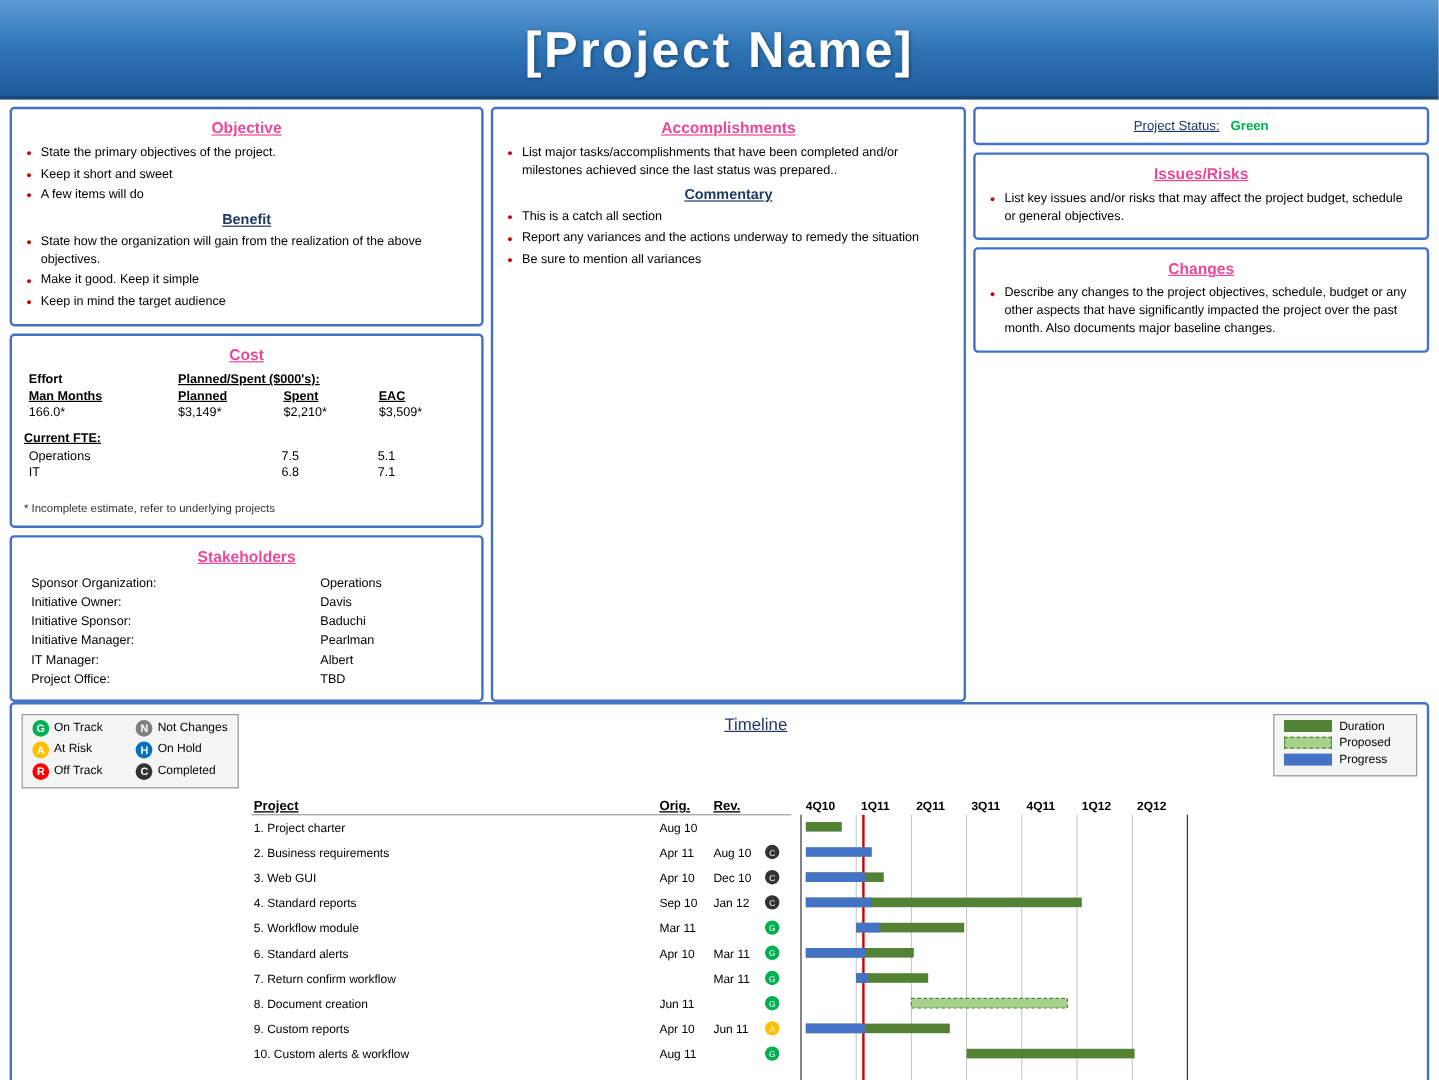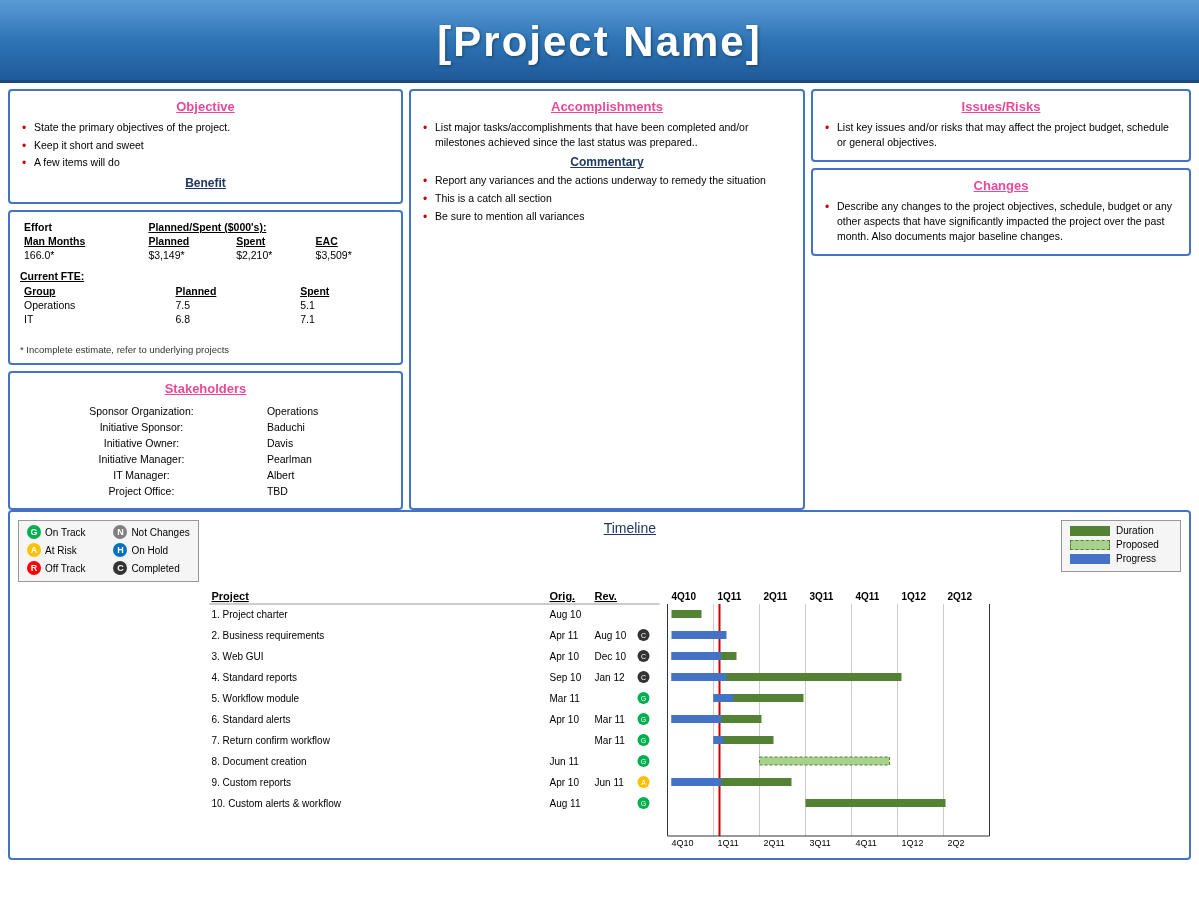--- a/index.html
+++ b/index.html
@@ -116,21 +116,21 @@
     }
     
     .stakeholders-table {
       width: 100%;
       font-size: 10.5px;
     }
     .stakeholders-table td {
       padding: 1px 4px;
     }
     .stakeholders-table .label-cell {
-      text-align: center;
+      text-align: left;
       white-space: nowrap;
     }
     .timeline-card {
       border: 2px solid #4472c4;
       border-radius: 4px;
       padding: 8px;
       background: #fff;
     }
     .timeline-header {
       display: flex;
@@ -233,23 +233,29 @@
   <div class="left-col">
 
     <div class="card">
       <div class="card-title">Objective</div>
       <ul class="bullet-list">
         <li>State the primary objectives of the project.</li>
         <li>Keep it short and sweet</li>
         <li>A few items will do</li>
       </ul>
       <div class="section-subtitle">Benefit</div>
+      <ul class="bullet-list">
+        <li>State how the organization will gain from the realization of the above objectives.</li>
+        <li>Make it good. Keep it simple</li>
+        <li>Keep in mind the target audience</li>
+      </ul>
     </div>
 
     <div class="cost-card">
+      <div class="card-title">Cost</div>
       <table class="cost-table">
         <tbody>
             <tr>
           <th>Effort</th>
           <th colspan="3" style="text-decoration:underline;">Planned/Spent ($000's):</th>
         </tr>
         <tr>
           <th style="text-decoration:underline;">Man Months</th>
           <th style="text-decoration:underline;">Planned</th>
           <th style="text-decoration:underline;">Spent</th>
@@ -259,25 +265,20 @@
           <td>166.0*</td>
           <td>$3,149*</td>
           <td>$2,210*</td>
           <td>$3,509*</td>
         </tr>
       </tbody>
         </table>
       <div style="margin-top:8px; font-weight:bold; text-decoration:underline; font-size:10.5px;">Current FTE:</div>
       <table class="cost-table" style="margin-top:2px;">
         <tbody>
-            <tr>
-          <th style="text-decoration:underline;">Group</th>
-          <th style="text-decoration:underline;">Planned</th>
-          <th style="text-decoration:underline;">Spent</th>
-        </tr>
         <tr>
           <td>Operations</td>
           <td>7.5</td>
           <td>5.1</td>
         </tr>
         <tr>
           <td>IT</td>
           <td>6.8</td>
           <td>7.1</td>
         </tr>
@@ -288,26 +289,26 @@
 
     <div class="card">
       <div class="card-title">Stakeholders</div>
       <table class="stakeholders-table">
         <tbody>
             <tr>
           <td class="label-cell">Sponsor Organization:</td>
           <td>Operations</td>
         </tr>
         <tr>
+          <td class="label-cell">Initiative Owner:</td>
+          <td>Davis</td>
+        </tr>
+        <tr>
           <td class="label-cell">Initiative Sponsor:</td>
           <td>Baduchi</td>
-        </tr>
-        <tr>
-          <td class="label-cell">Initiative Owner:</td>
-          <td>Davis</td>
         </tr>
         <tr>
           <td class="label-cell">Initiative Manager:</td>
           <td>Pearlman</td>
         </tr>
         <tr>
           <td class="label-cell">IT Manager:</td>
           <td>Albert</td>
         </tr>
         <tr>
@@ -320,29 +321,33 @@
   </div>
 
   <div class="mid-col">
     <div class="mid-acc-com">
       <div class="card-title">Accomplishments</div>
       <ul class="bullet-list">
         <li>List major tasks/accomplishments that have been completed and/or milestones achieved since the last status was prepared..</li>
       </ul>
       <div class="section-subtitle">Commentary</div>
       <ul class="bullet-list">
+        <li>This is a catch all section</li>
         <li>Report any variances and the actions underway to remedy the situation</li>
-        <li>This is a catch all section</li>
         <li>Be sure to mention all variances</li>
       </ul>
     </div>
   </div>
 
   <div class="right-top-cards">
 
+    <div class="project-status-card">
+      <span class="status-label">Project Status:</span>
+      <span class="status-value">Green</span>
+    </div>
 
     <div class="card">
       <div class="card-title">Issues/Risks</div>
       <ul class="bullet-list">
         <li>List key issues and/or risks that may affect the project budget, schedule or general objectives.</li>
       </ul>
     </div>
 
     <div class="card">
       <div class="card-title">Changes</div>

